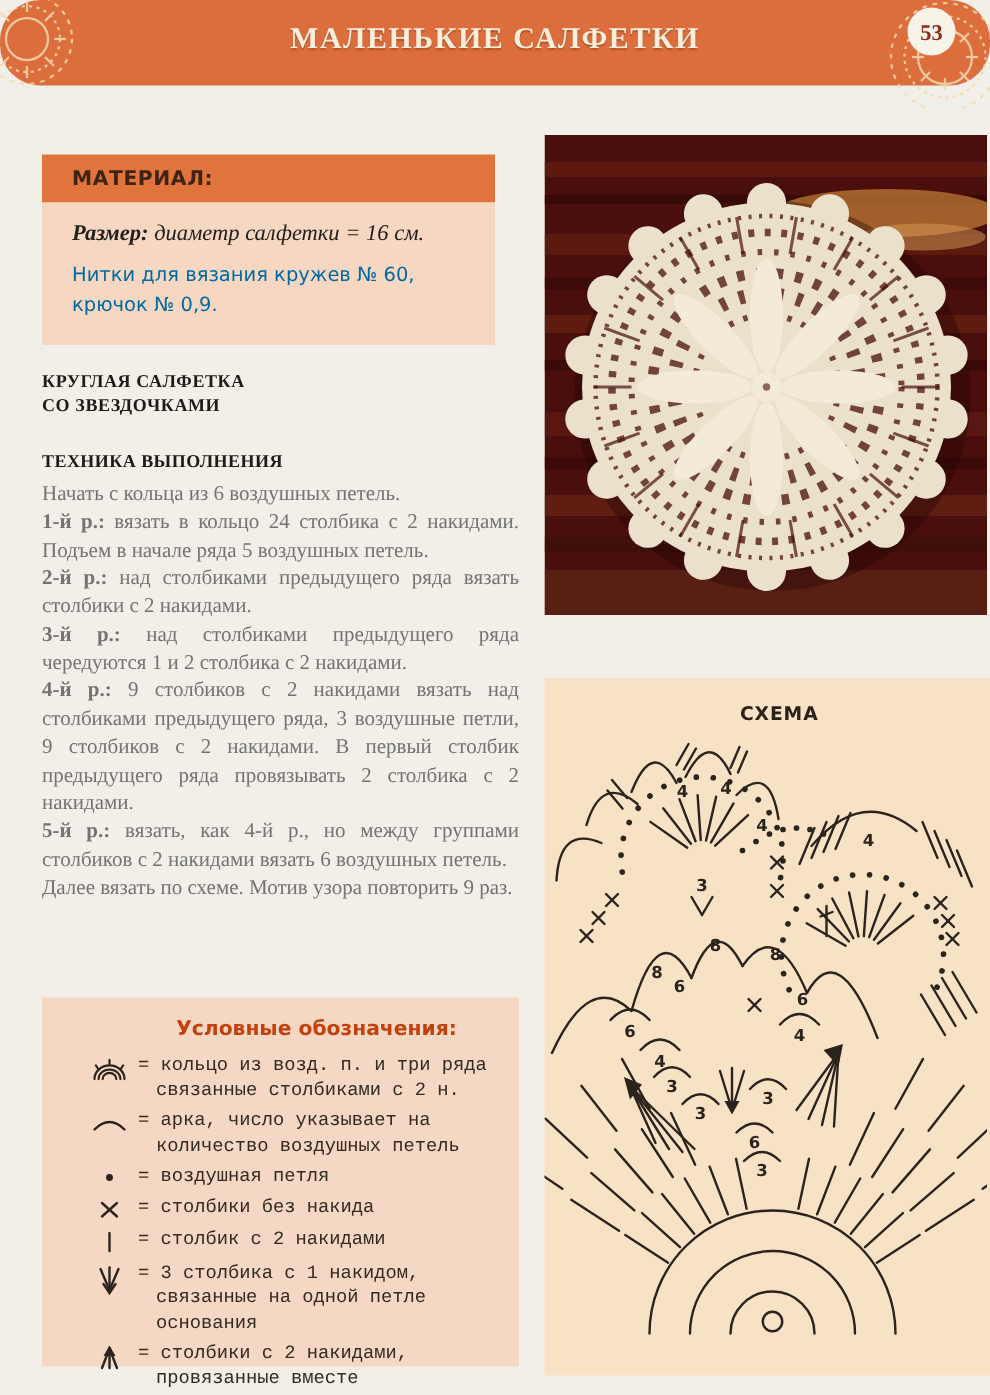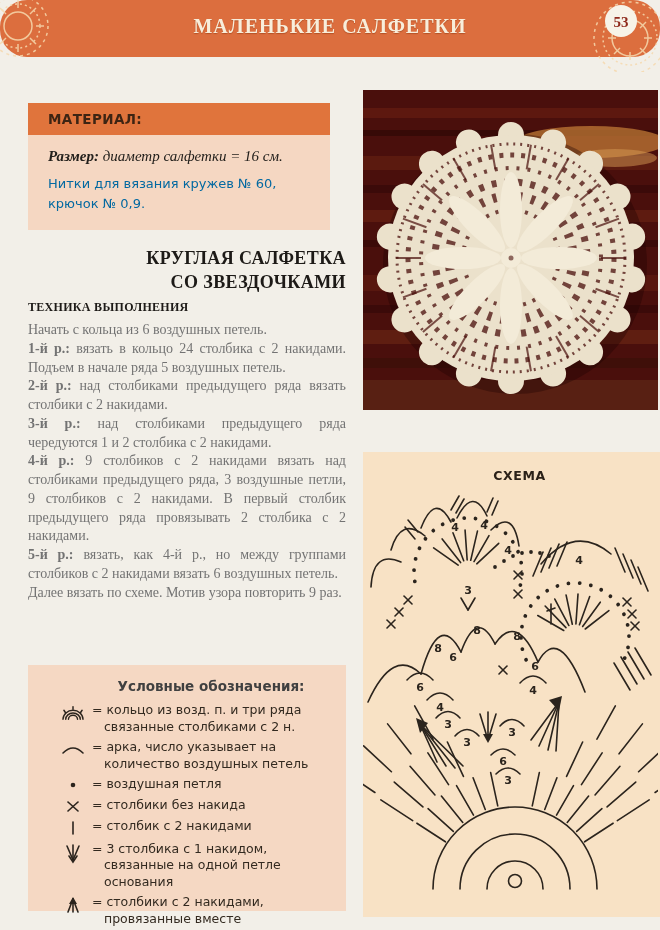--- a/index.html
+++ b/index.html
@@ -13,32 +13,32 @@
   .lace{position:absolute;}
   .pagenum-circle{font-family:"Liberation Serif",serif;font-weight:bold;}
   
   .material{position:absolute;left:28px;top:103px;width:302px;}
   .mat-head{height:32px;background:#e0743c;color:#3d2413;font-family:"DejaVu Sans",sans-serif;
       font-weight:bold;font-size:13.5px;line-height:33px;padding-left:20px;letter-spacing:.4px;}
   .mat-body{background:#f5d7c2;padding:13px 20px 16px 20px;}
   .size-line{font-style:italic;font-size:15px;color:#23201c;margin-bottom:9px;}
   .size-line b{font-weight:bold;}
   .thread-line{font-family:"DejaVu Sans",sans-serif;font-size:13px;line-height:1.55;color:#0369a1;}
-  .doily-title{position:absolute;left:28px;top:247px;width:318px;text-align:right;
-      font-weight:bold;font-size:18px;line-height:1.32;color:#1d1a17;letter-spacing:.4px;}
+  .doily-title{position:absolute;left:28px;top:247px;width:318px;text-align:left;
+      font-weight:bold;font-size:12px;line-height:1.32;color:#1d1a17;letter-spacing:.4px;}
   .tech-head{position:absolute;left:28px;top:300px;width:318px;font-weight:bold;
       font-size:12px;color:#1d1a17;letter-spacing:.3px;}
   .instructions{position:absolute;left:28px;top:321px;width:318px;}
   .instructions p{margin:0;text-align:justify;font-size:14px;line-height:1.34;color:#737373;}
   .instructions b{font-weight:bold;}
   
   .legend{position:absolute;left:28px;top:665px;width:318px;height:246px;background:#f5d8c3;
       box-sizing:border-box;padding-top:13px;font-family:"DejaVu Sans",sans-serif;}
-  .legend-title{text-align:center;font-weight:bold;font-size:13.5px;color:#404040;margin-bottom:8px;padding-left:48px;}
-  .lrow{display:flex;align-items:flex-start;padding:0 16px 0 30px;margin-bottom:4px;}
+  .legend-title{text-align:center;font-weight:bold;font-size:13.5px;color:#c2410c;margin-bottom:8px;padding-left:48px;}
+  .lrow{display:flex;align-items:flex-start;padding:0 16px 0 30px;margin-bottom:4px;font-family:Liberation Mono, monospace;}
   .sym{width:34px;flex:none;padding-top:1px;}
   .ltxt{font-size:12.5px;line-height:1.32;color:#332a20;padding-left:12px;text-indent:-12px;}
   .sym svg{display:block;}
   
   .photo{position:absolute;left:363px;top:90px;width:295px;height:320px;}
   .schema{position:absolute;left:363px;top:452px;width:313px;height:465px;background:#f8e2c5;}
   .schema h3{margin:0;position:absolute;top:16px;left:0;width:100%;text-align:center;
       font-family:"DejaVu Sans",sans-serif;font-weight:bold;font-size:12.5px;
       letter-spacing:.6px;color:#2b2118;}
   .schema svg{position:absolute;left:0;top:0;}

